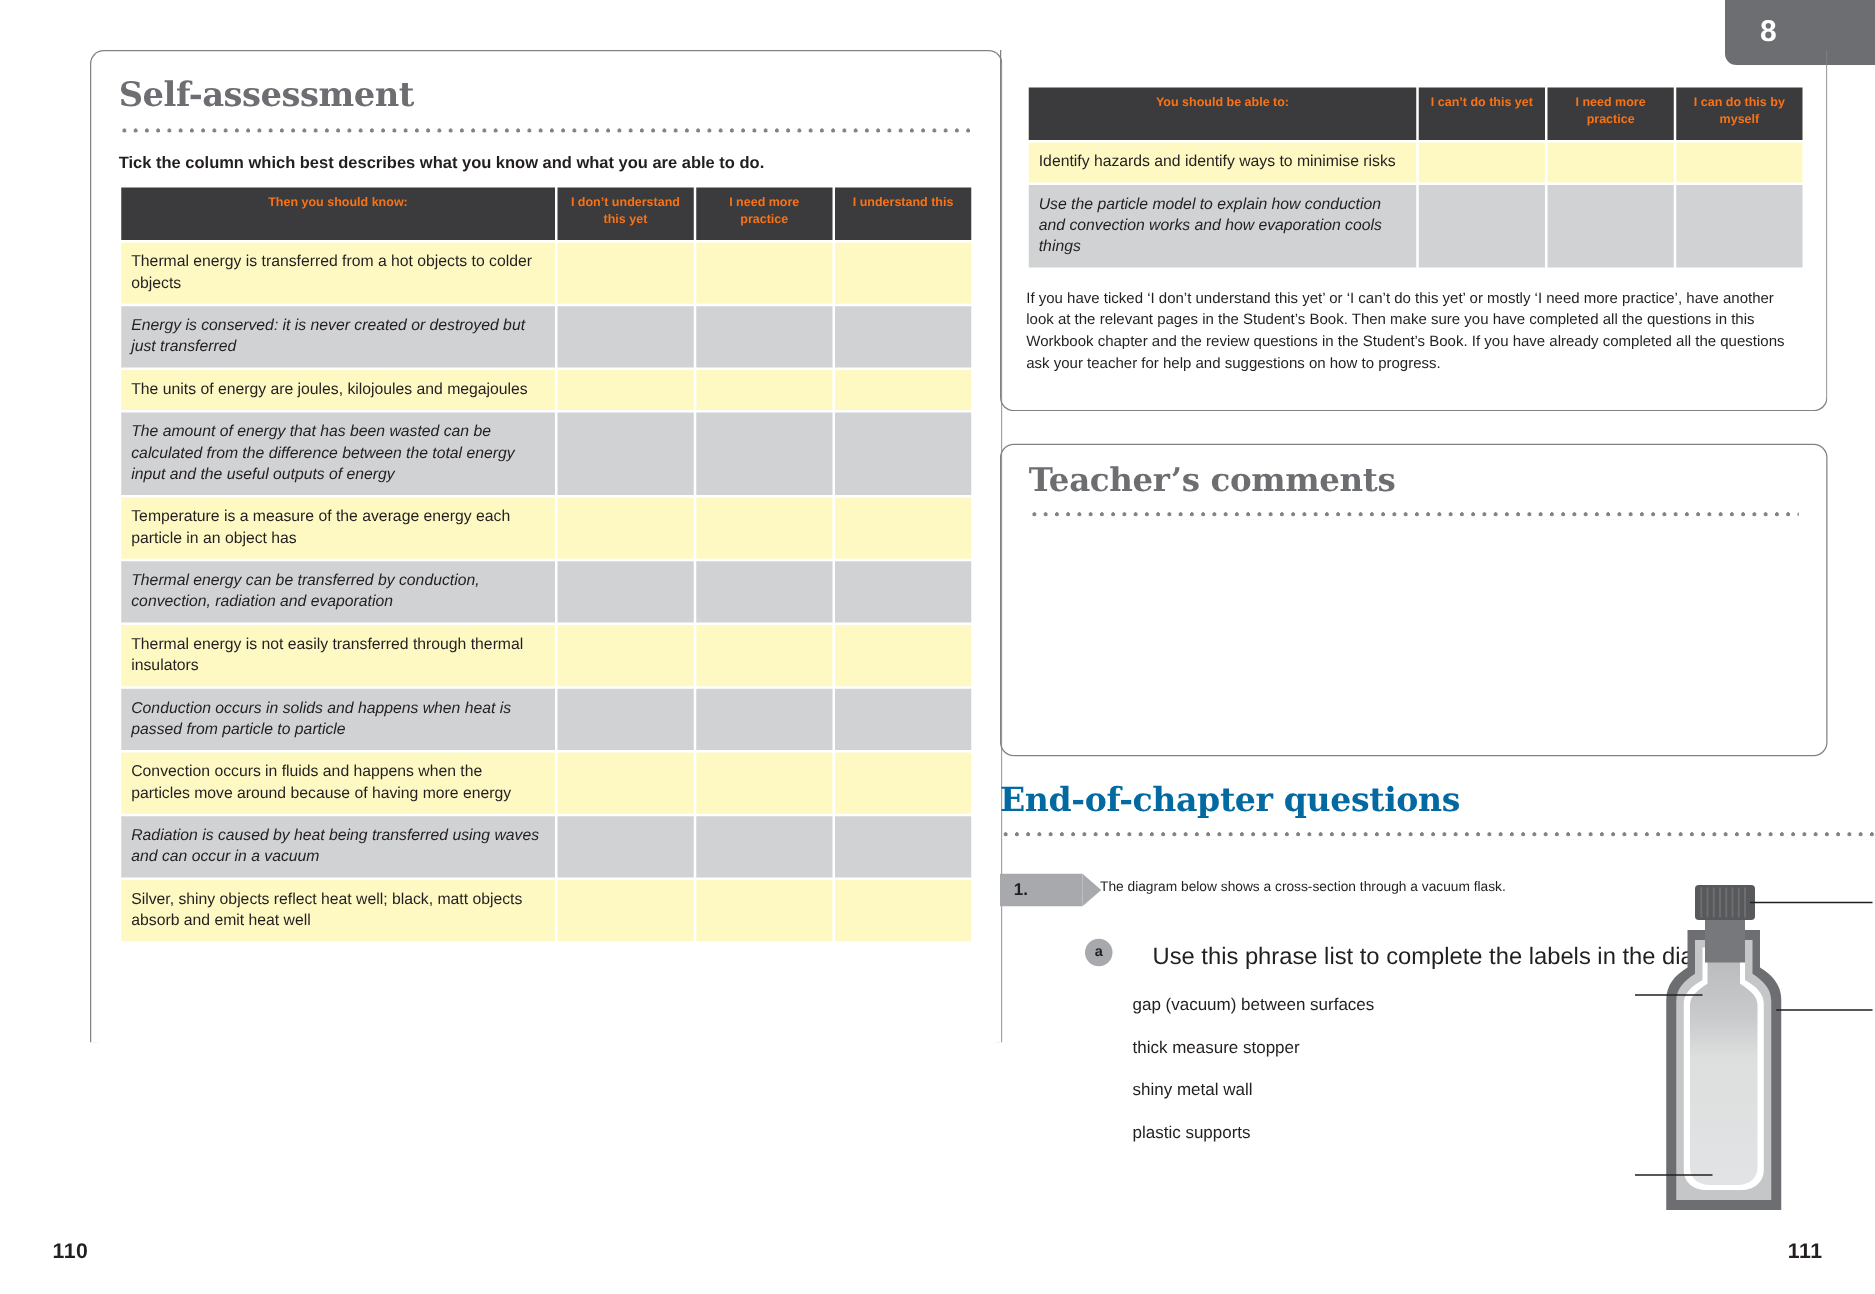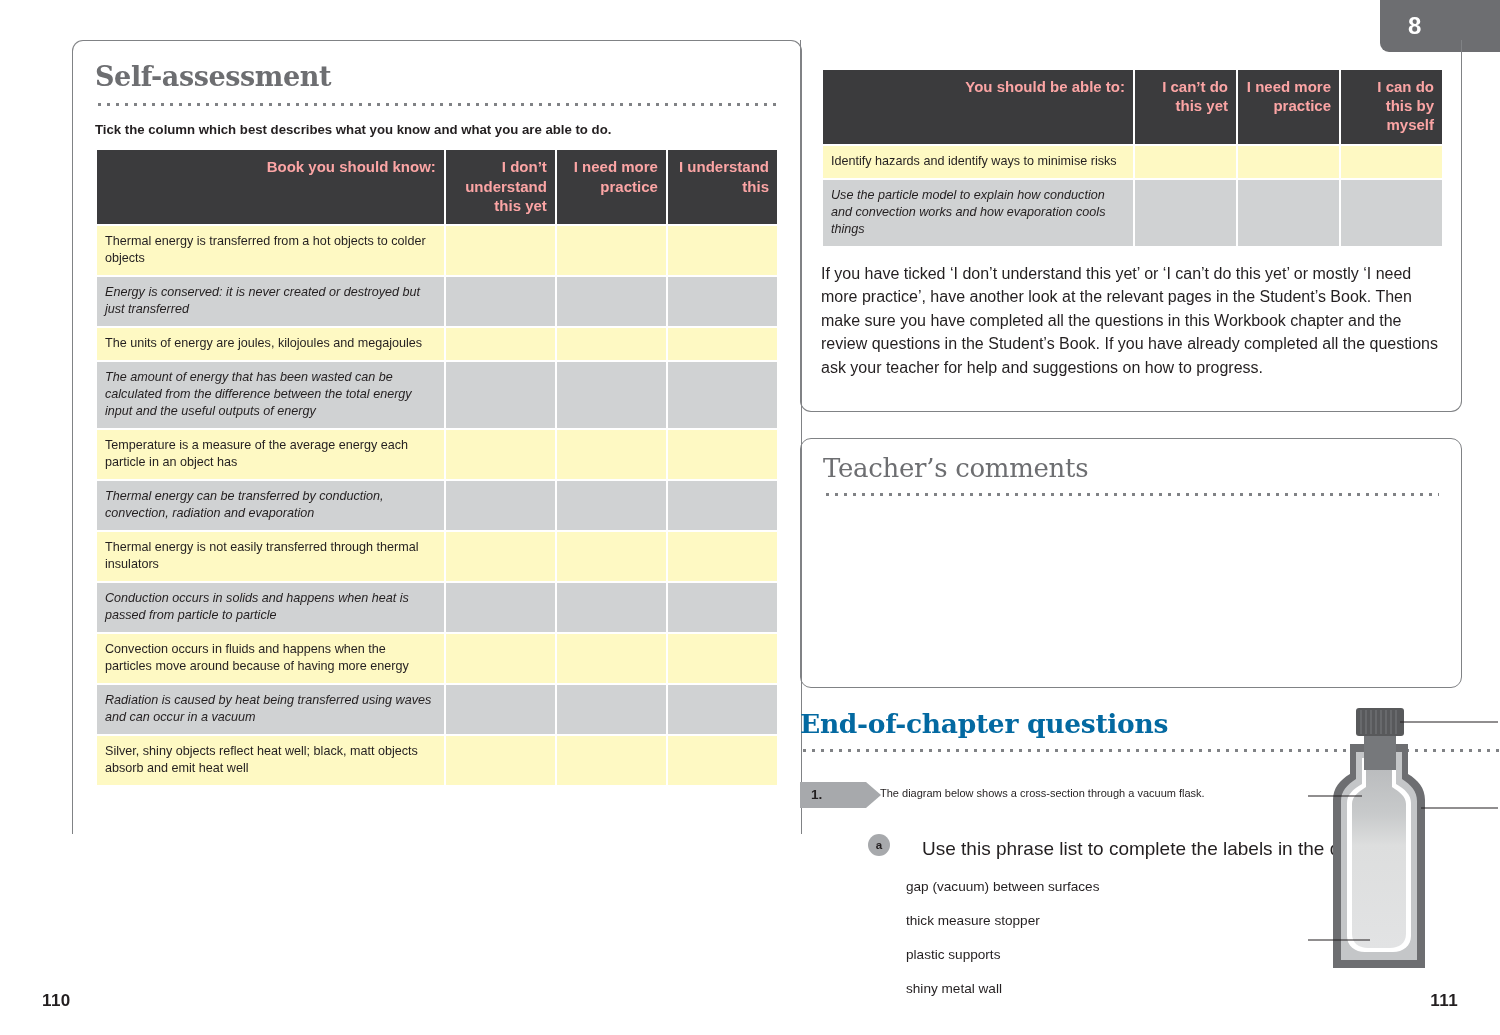--- a/index.html
+++ b/index.html
@@ -88,24 +88,24 @@
 
   
   table.assess {
     border-collapse: separate;
     border-spacing: 2px 2px;
     width: 100%;
     table-layout: fixed;
   }
   table.assess th {
     background: #3b3b3d;
-    color: #fca5a5;
-    font-size: 15px;
-    font-weight: bold;
-    text-align: right;
+    color: #f97316;
+    font-size: 10px;
+    font-weight: bold;
+    text-align: center;
     vertical-align: top;
     padding: 7px 8px 9px 8px;
     line-height: 1.28;
   }
   table.assess td {
     font-size: 12.6px;
     color: #231f20;
     vertical-align: top;
     padding: 7px 8px 8px 8px;
     line-height: 1.35;
@@ -128,39 +128,39 @@
     border: 1.4px solid #808285;
     border-top: none;
     border-radius: 0 0 11px 11px;
     box-sizing: border-box;
     padding: 28px 20px 16px 20px;
   }
   .col-stmt-r { width: 310px; }
   .col-tick-r { width: 101px; }
 
   .note-text {
-    font-size: 16px;
+    font-size: 12px;
     line-height: 1.47;
     color: #231f20;
     margin-top: 14px;
   }
 
   
   .teacher-box {
     border: 1.4px solid #808285;
     border-radius: 11px;
     box-sizing: border-box;
     margin-top: 26px;
     height: 250px;
     padding: 16px 22px 0 22px;
   }
   .teacher-title {
     font-family: "DejaVu Serif", "Liberation Serif", serif;
     font-size: 26px;
-    font-weight: normal;
+    font-weight: bold;
     color: #6d6e71;
     letter-spacing: -0.3px;
     margin: 0 0 10px 0;
     line-height: 1.05;
   }
 
   
   .eoc-wrap { margin-top: 22px; }
   .eoc-title {
     font-family: "DejaVu Serif", "Liberation Serif", serif;
@@ -274,21 +274,21 @@
 
     <table class="assess">
       <colgroup>
         <col class="col-stmt">
           <col class="col-tick">
           <col class="col-tick">
           <col class="col-tick">
       </colgroup>
       <thead>
         <tr>
-          <th>Book you should know:</th>
+          <th>Then you should know:</th>
           <th>I don’t understand this yet</th>
           <th>I need more practice</th>
           <th>I understand this</th>
         </tr>
       </thead>
       <tbody>
         <tr class="row-odd">
           <td>Thermal energy is transferred from a hot objects to colder objects</td>
           <td class="tickcell"></td>
           <td class="tickcell"></td>
@@ -416,22 +416,22 @@
     <div class="sub-row">
       <div class="sub-bullet">
         <span>a</span>
       </div>
       <div class="sub-text">Use this phrase list to complete the labels in the diagram.</div>
     </div>
 
     <div class="phrase-list">
       <div class="phrase-item">gap (vacuum) between surfaces</div>
       <div class="phrase-item">thick measure stopper</div>
+      <div class="phrase-item">shiny metal wall</div>
       <div class="phrase-item">plastic supports</div>
-      <div class="phrase-item">shiny metal wall</div>
     </div>
   </div>
 </div>
 
 <div class="flask-holder">
   <svg width="180" height="268" viewBox="0 0 180 268">
     <defs>
       <linearGradient id="innerGrad" x1="0" y1="0" x2="0" y2="1">
         <stop offset="0%" stop-color="#b8babc"></stop>
         <stop offset="28%" stop-color="#c8cacb"></stop>

